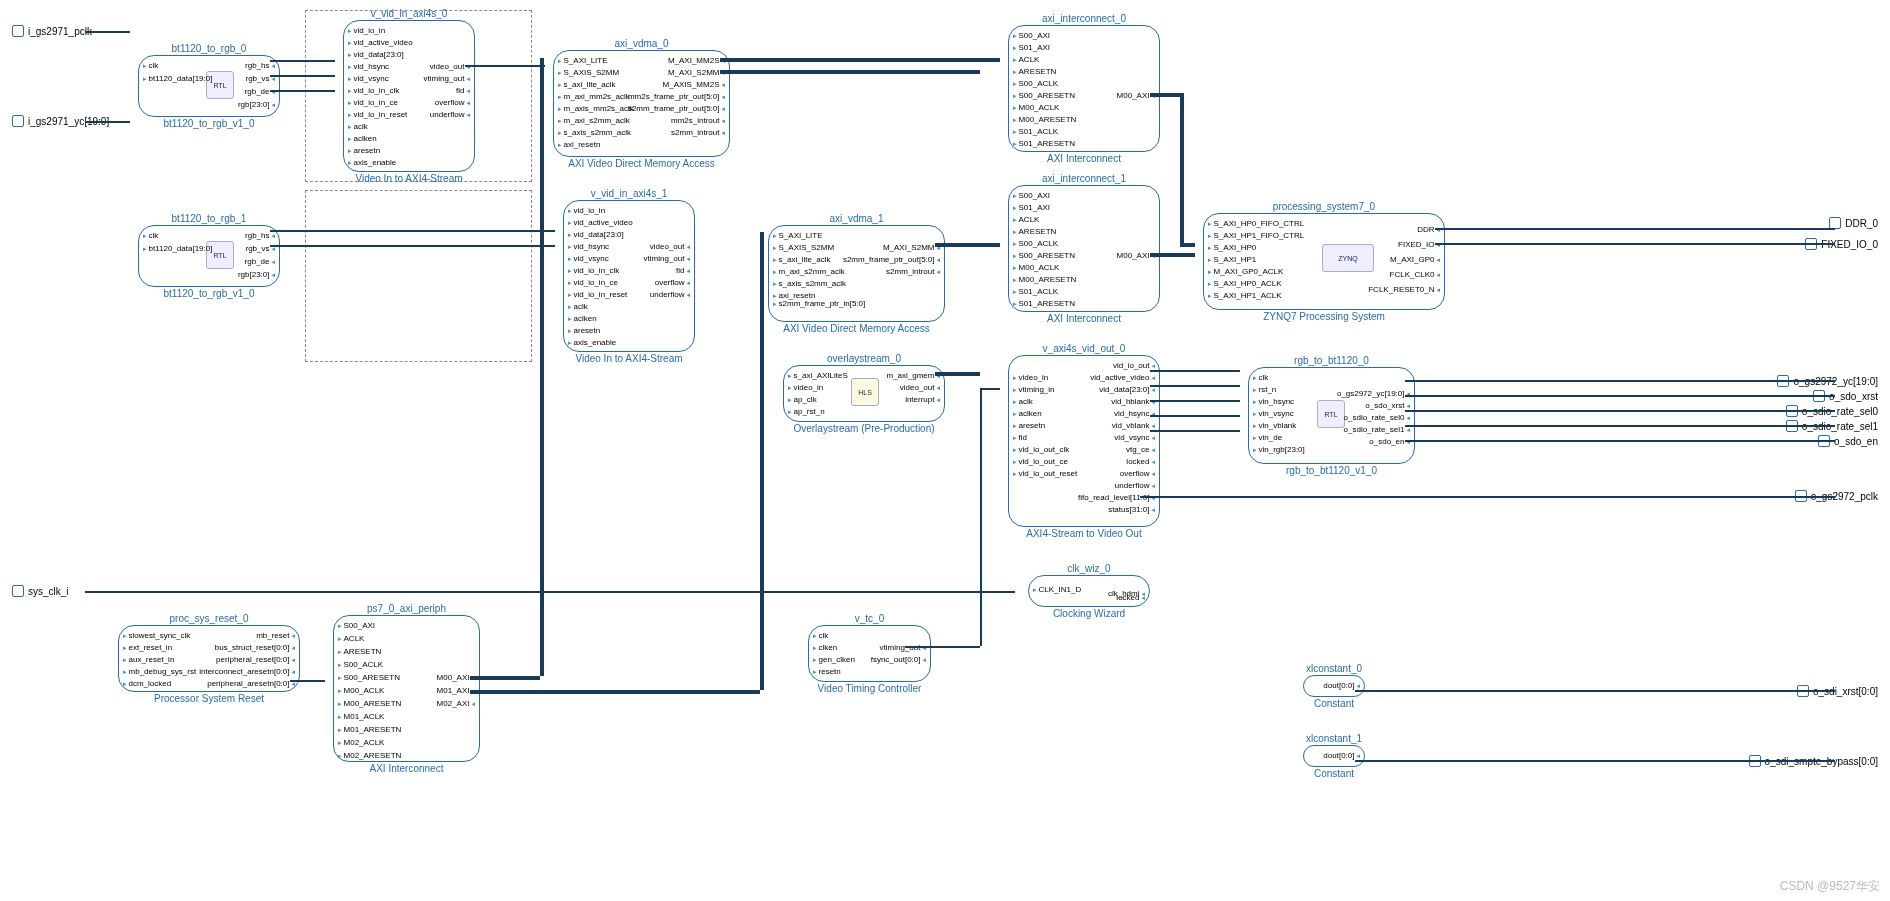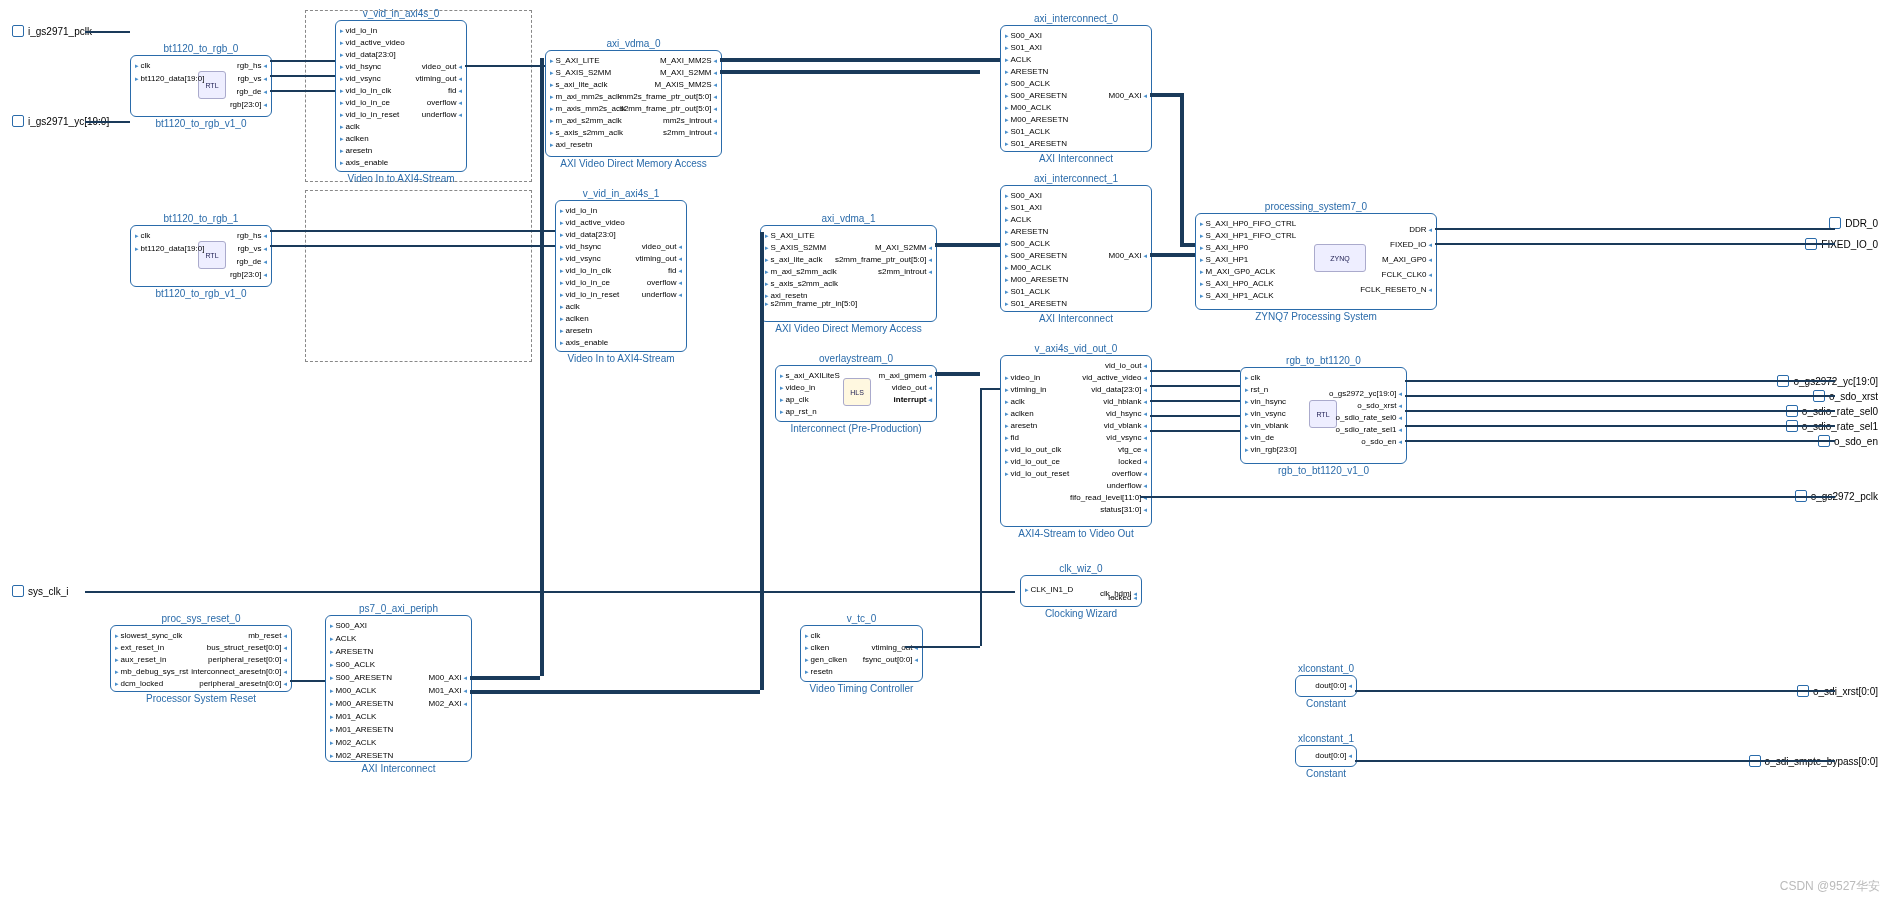--- a/index.html
+++ b/index.html
@@ -9,21 +9,22 @@
     font-size: 9px;
     color: #000;
     position: relative;
     width: 1890px;
     height: 901px;
   }
   .block {
     position: absolute;
     border: 1px solid #2A6BAA;
     background: #fff;
-    border-radius: 6px;
+    border-radius: 16px;
+    margin-left: 8px;
   }
   .block-title {
     text-align: center;
     color: #2A6BAA;
     font-size: 10px;
     padding: 2px 0;
     position: absolute;
     left: 0;
     right: 0;
   }
@@ -258,29 +259,29 @@
   <div class="port-l" style="top:52px;">s_axis_s2mm_aclk</div>
   <div class="port-l" style="top:64px;">axi_resetn</div>
   <div class="port-l" style="top:72px;">s2mm_frame_ptr_in[5:0]</div>
   <div class="port-r" style="top:16px;">M_AXI_S2MM</div>
   <div class="port-r" style="top:28px;">s2mm_frame_ptr_out[5:0]</div>
   <div class="port-r" style="top:40px;">s2mm_introut</div>
 </div>
 
 <div class="block" style="left:775px; top:365px; width:160px; height:55px;">
   <div class="block-title above">overlaystream_0</div>
-  <div class="block-title below">Interconnect (Pre-Production)</div>
+  <div class="block-title below">Overlaystream (Pre-Production)</div>
   <div class="icon-box" style="left:67px; top:12px; background:#fff8e0;">HLS</div>
   <div class="port-l" style="top:4px;">s_axi_AXILiteS</div>
   <div class="port-l" style="top:16px;">video_in</div>
   <div class="port-l" style="top:28px;">ap_clk</div>
   <div class="port-l" style="top:40px;">ap_rst_n</div>
   <div class="port-r" style="top:4px;">m_axi_gmem</div>
   <div class="port-r" style="top:16px;">video_out</div>
-  <div class="port-r" style="top:28px;font-weight:bold;">interrupt</div>
+  <div class="port-r" style="top:28px;">interrupt</div>
 </div>
 
 <div class="block" style="left:1000px; top:25px; width:150px; height:125px;">
   <div class="block-title above">axi_interconnect_0</div>
   <div class="block-title below">AXI Interconnect</div>
   <div class="port-l" style="top:4px;">S00_AXI</div>
   <div class="port-l" style="top:16px;">S01_AXI</div>
   <div class="port-l" style="top:28px;">ACLK</div>
   <div class="port-l" style="top:40px;">ARESETN</div>
   <div class="port-l" style="top:52px;">S00_ACLK</div>

